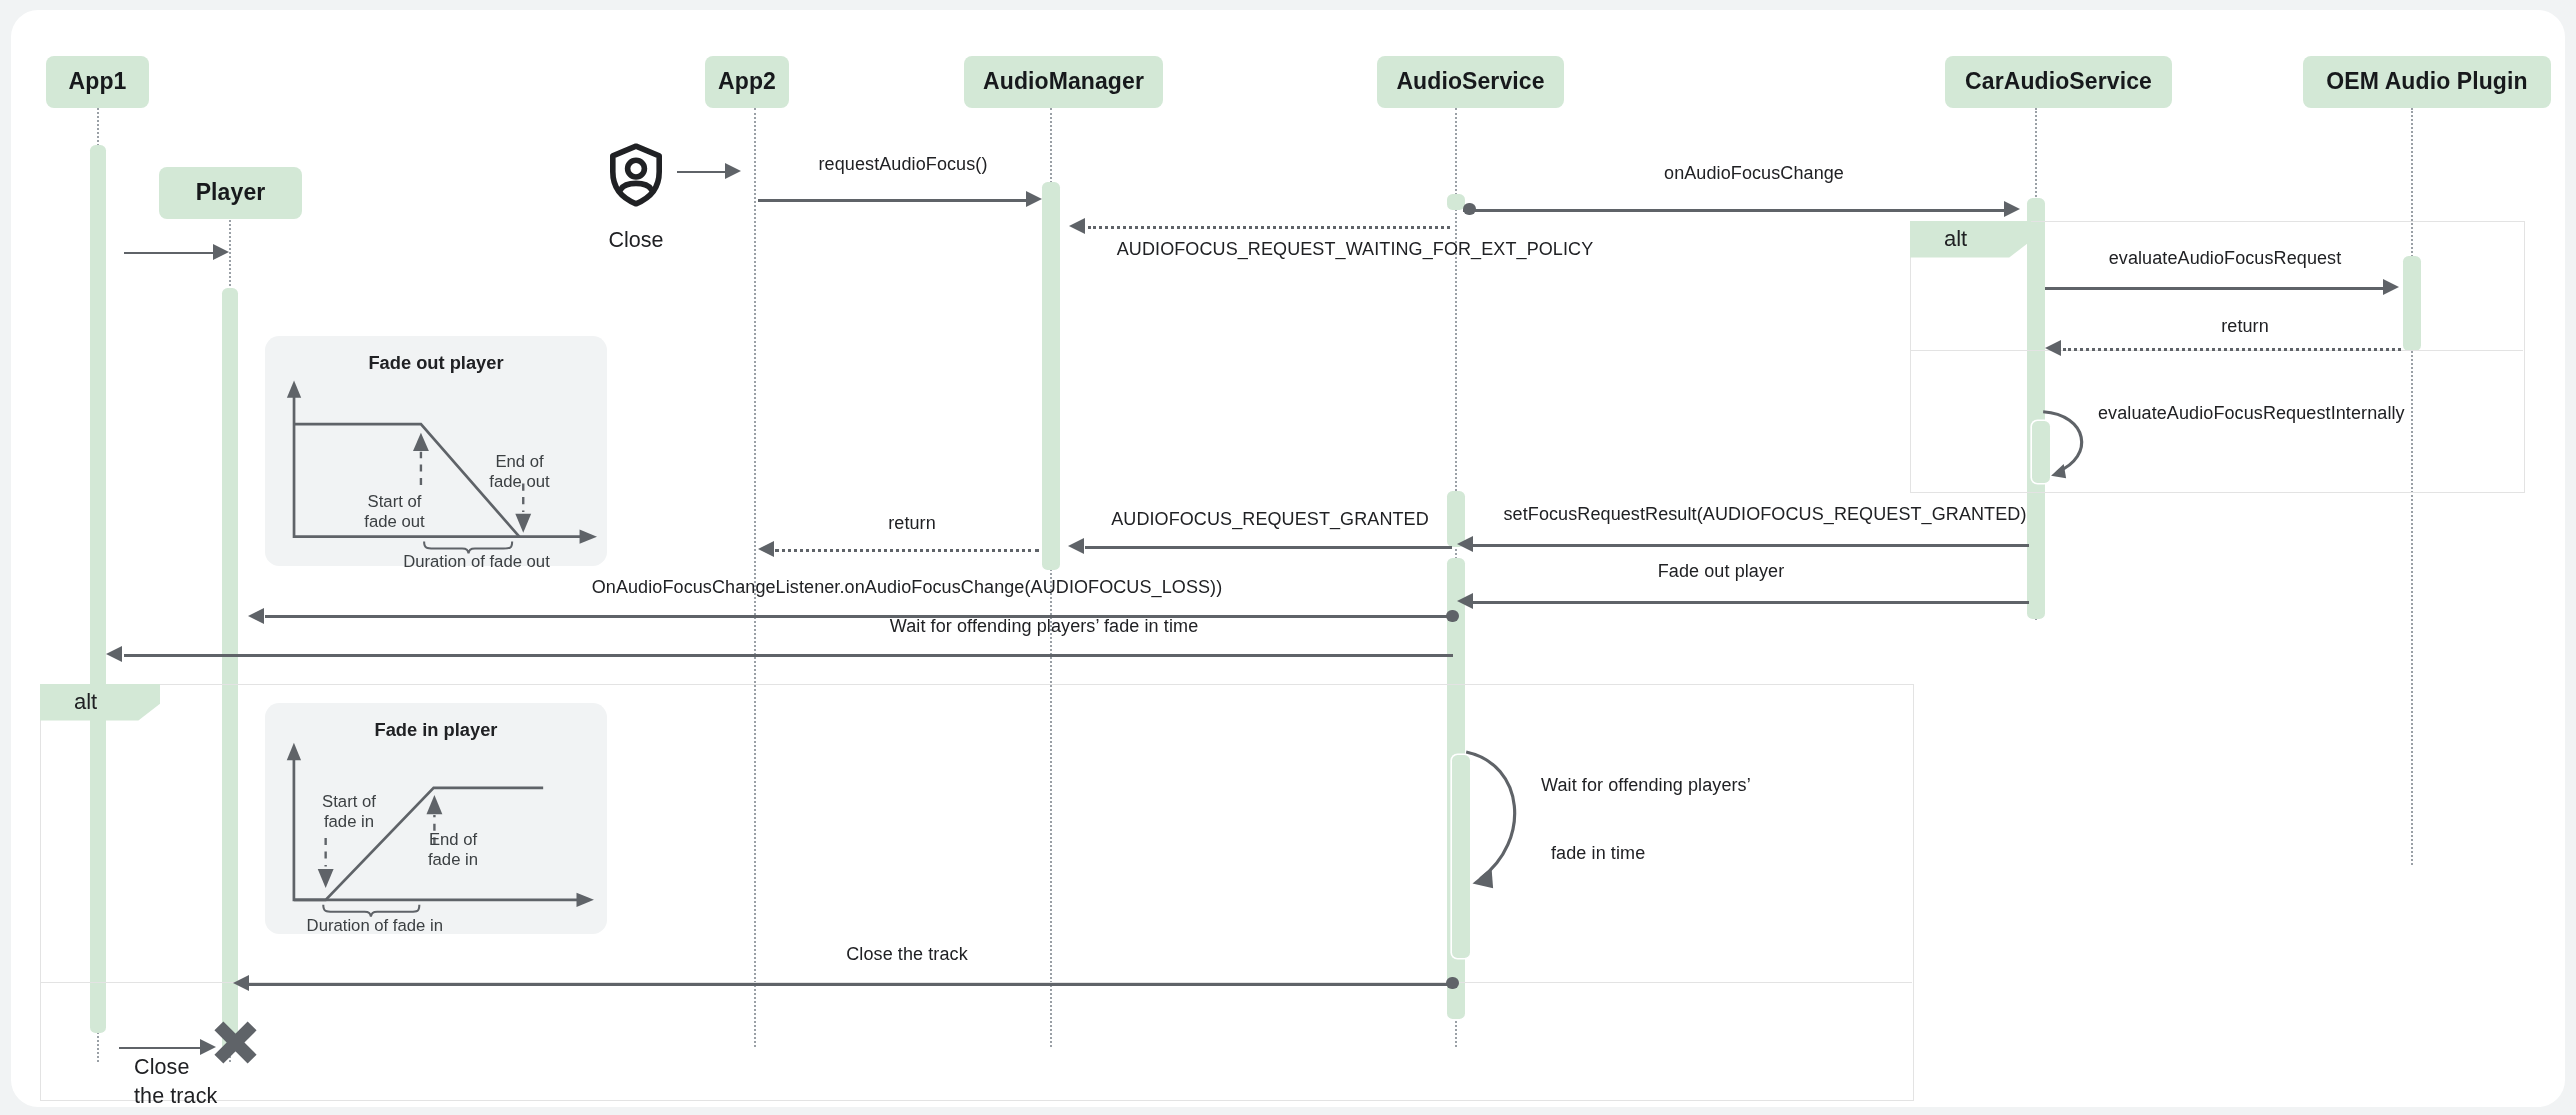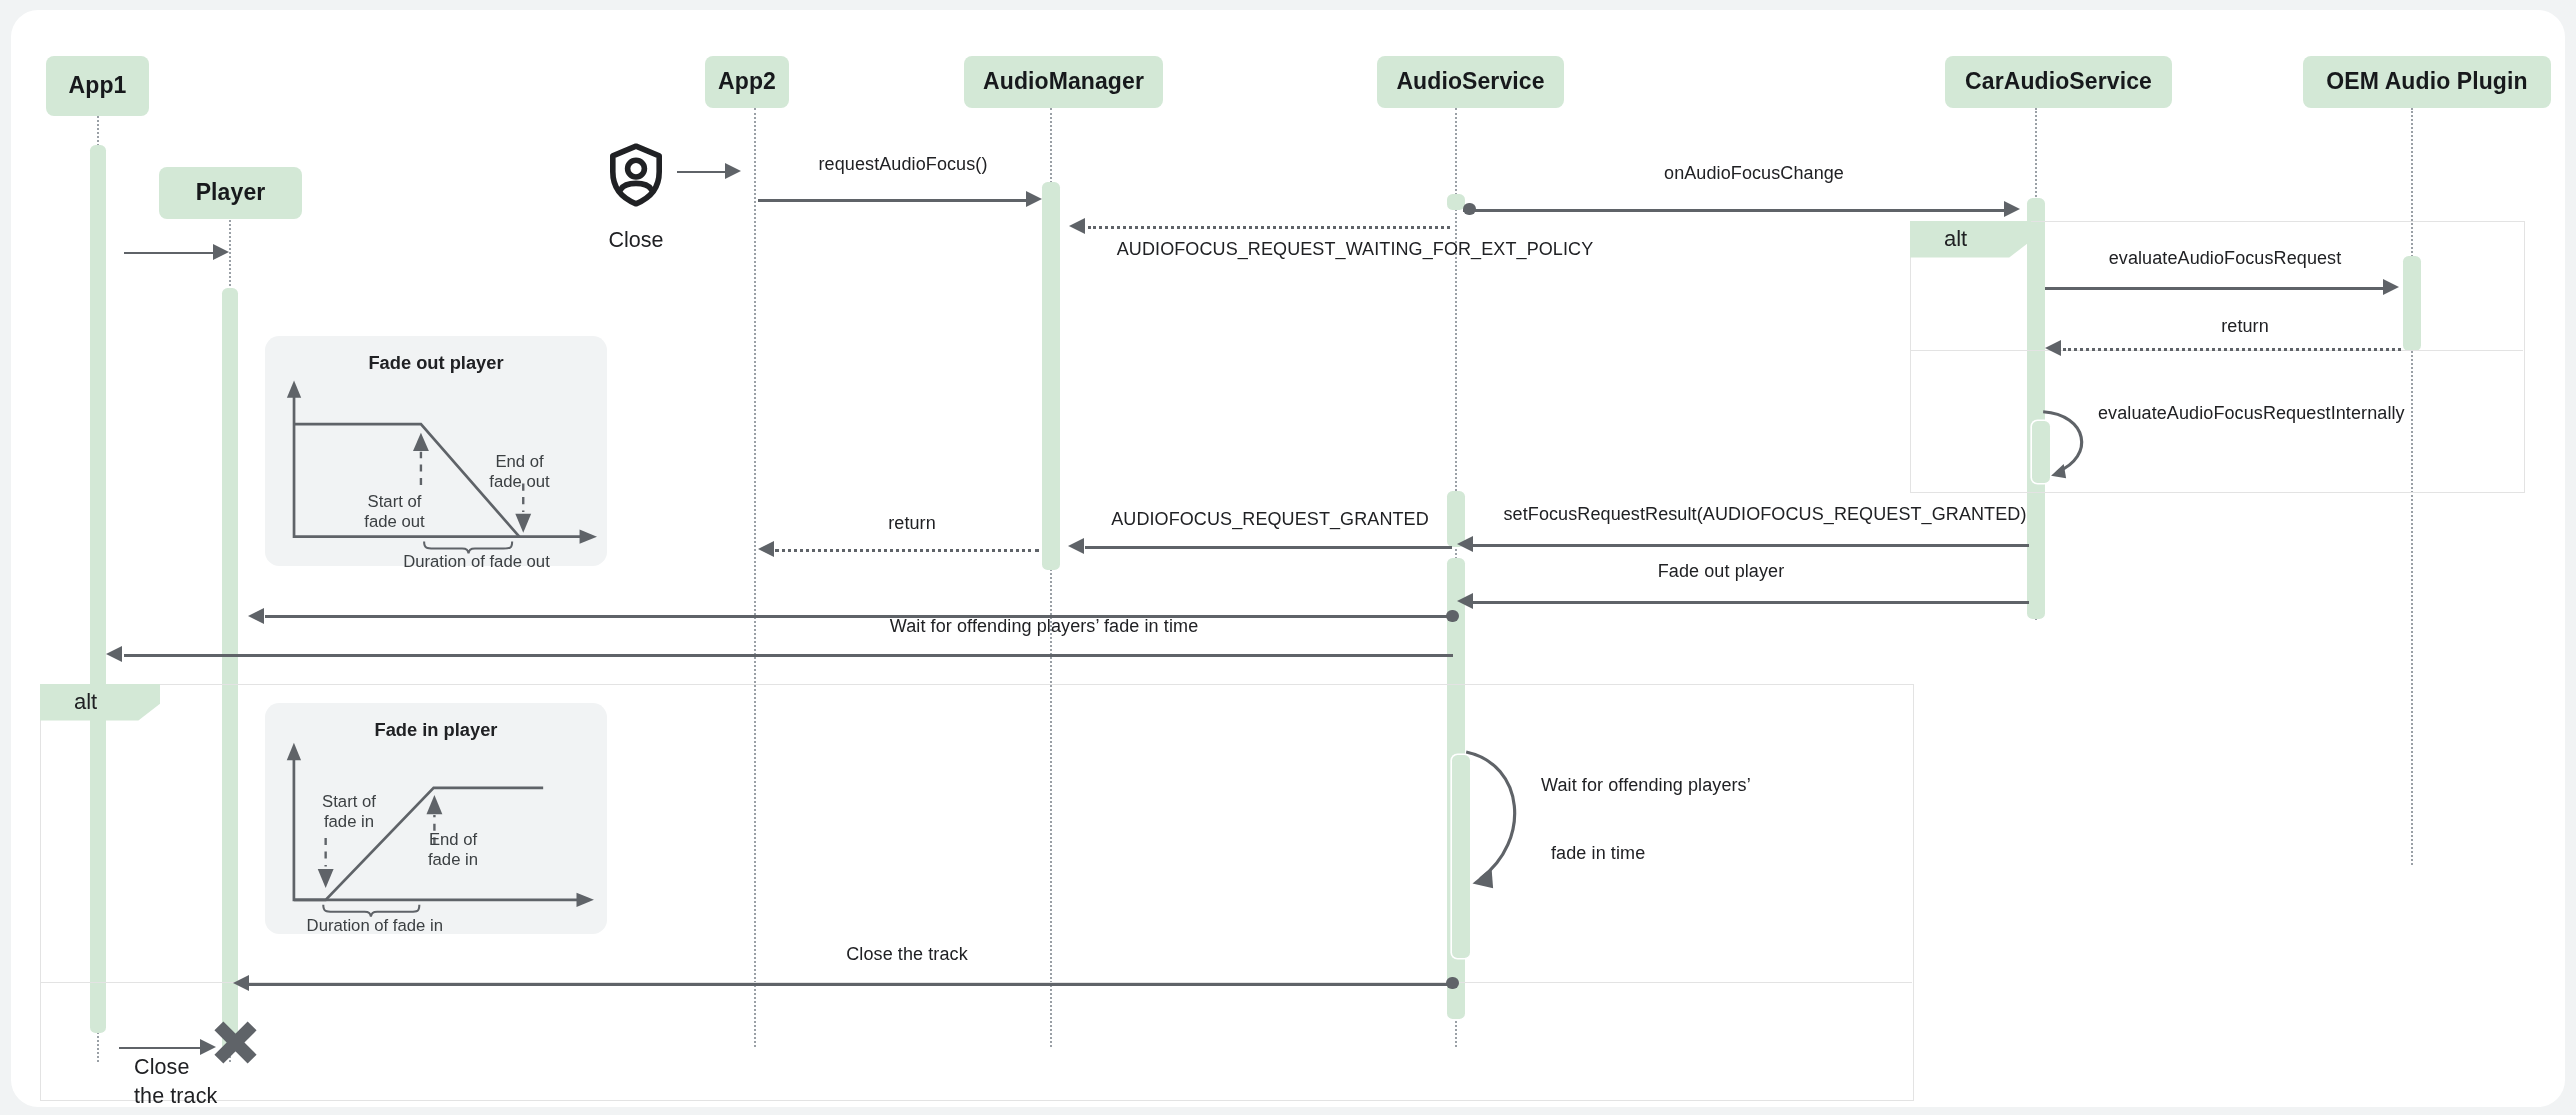--- a/index.html
+++ b/index.html
@@ -59,21 +59,21 @@
   <div id="sheet">
 
     <div class="lifeline" style="left:86px;top:98px;height:954px;"></div>
     <div class="lifeline" style="left:218px;top:191px;height:861px;"></div>
     <div class="lifeline" style="left:743px;top:98px;height:939px;"></div>
     <div class="lifeline" style="left:1039px;top:98px;height:939px;"></div>
     <div class="lifeline" style="left:1444px;top:98px;height:939px;"></div>
     <div class="lifeline" style="left:2024px;top:98px;height:512px;"></div>
     <div class="lifeline" style="left:2400px;top:98px;height:757px;"></div>
 
-    <div class="actorbox" style="left:35px;top:46px;width:103px;height:60px;justify-content:center;">
+    <div class="actorbox" style="left:35px;top:46px;width:103px;height:52px;justify-content:center;">
       <span>App1</span>
     </div>
     <div class="actorbox" style="left:148px;top:157px;width:143px;height:52px;">
       <span>Player</span>
     </div>
     <div class="actorbox" style="left:694px;top:46px;width:84px;height:52px;">
       <span>App2</span>
     </div>
     <div class="actorbox" style="left:953px;top:46px;width:199px;height:52px;">
       <span>AudioManager</span>
@@ -158,20 +158,21 @@
     <div class="arrowL" style="left:1057px;top:528px;"></div>
 
     <div class="msglabel c" style="left:901px;top:503px;">return</div>
     <div class="dotline" style="left:764px;top:539px;width:264px;"></div>
     <div class="arrowL" style="left:747px;top:531px;"></div>
 
     <div class="msglabel c" style="left:1710px;top:551px;">Fade out player</div>
     <div class="line" style="left:1462px;top:591px;width:556px;"></div>
     <div class="arrowL" style="left:1446px;top:583px;"></div>
 
+    <div class="msglabel c" style="left:896px;top:567px;">OnAudioFocusChangeListener.onAudioFocusChange(AUDIOFOCUS_LOSS))</div>
     <div class="line" style="left:254px;top:605px;width:1186px;"></div>
     <div class="arrowL" style="left:237px;top:598px;"></div>
     <div class="dot" style="left:1435px;top:600px;"></div>
 
     <div class="msglabel c" style="left:1033px;top:606px;">Wait for offending players’ fade in time</div>
     <div class="line" style="left:113px;top:644px;width:1329px;"></div>
     <div class="arrowL" style="left:95px;top:636px;"></div>
 
     <div class="frame" style="left:29px;top:674px;width:1872px;height:415px;"></div>
     <div class="framediv" style="left:29px;top:972px;width:1872px;"></div>

